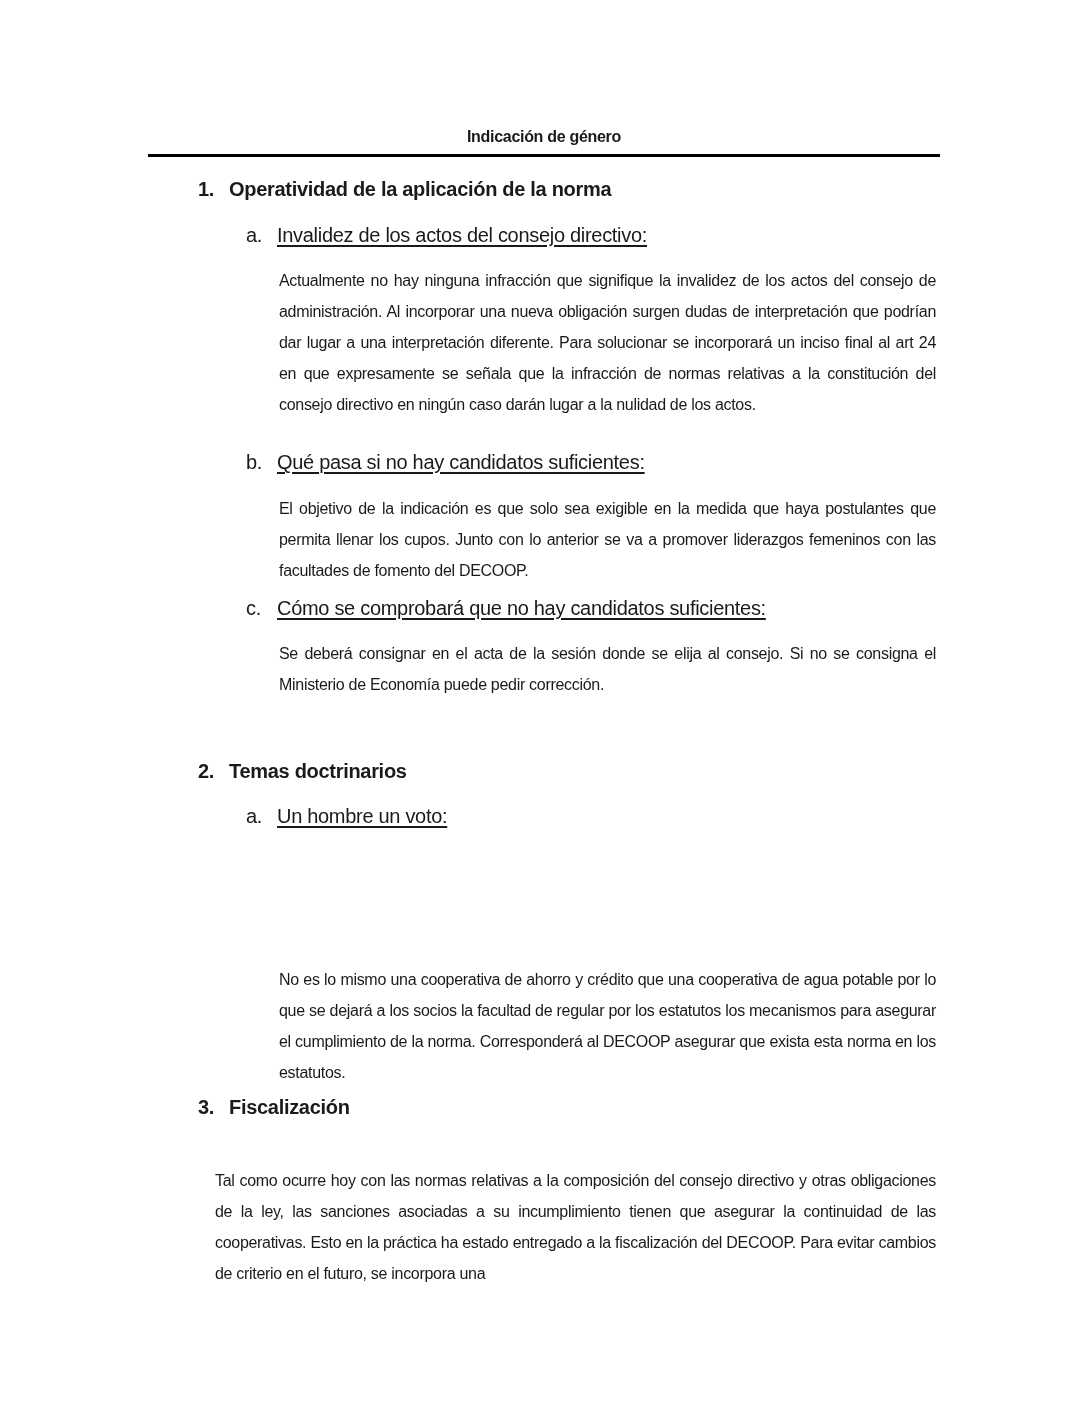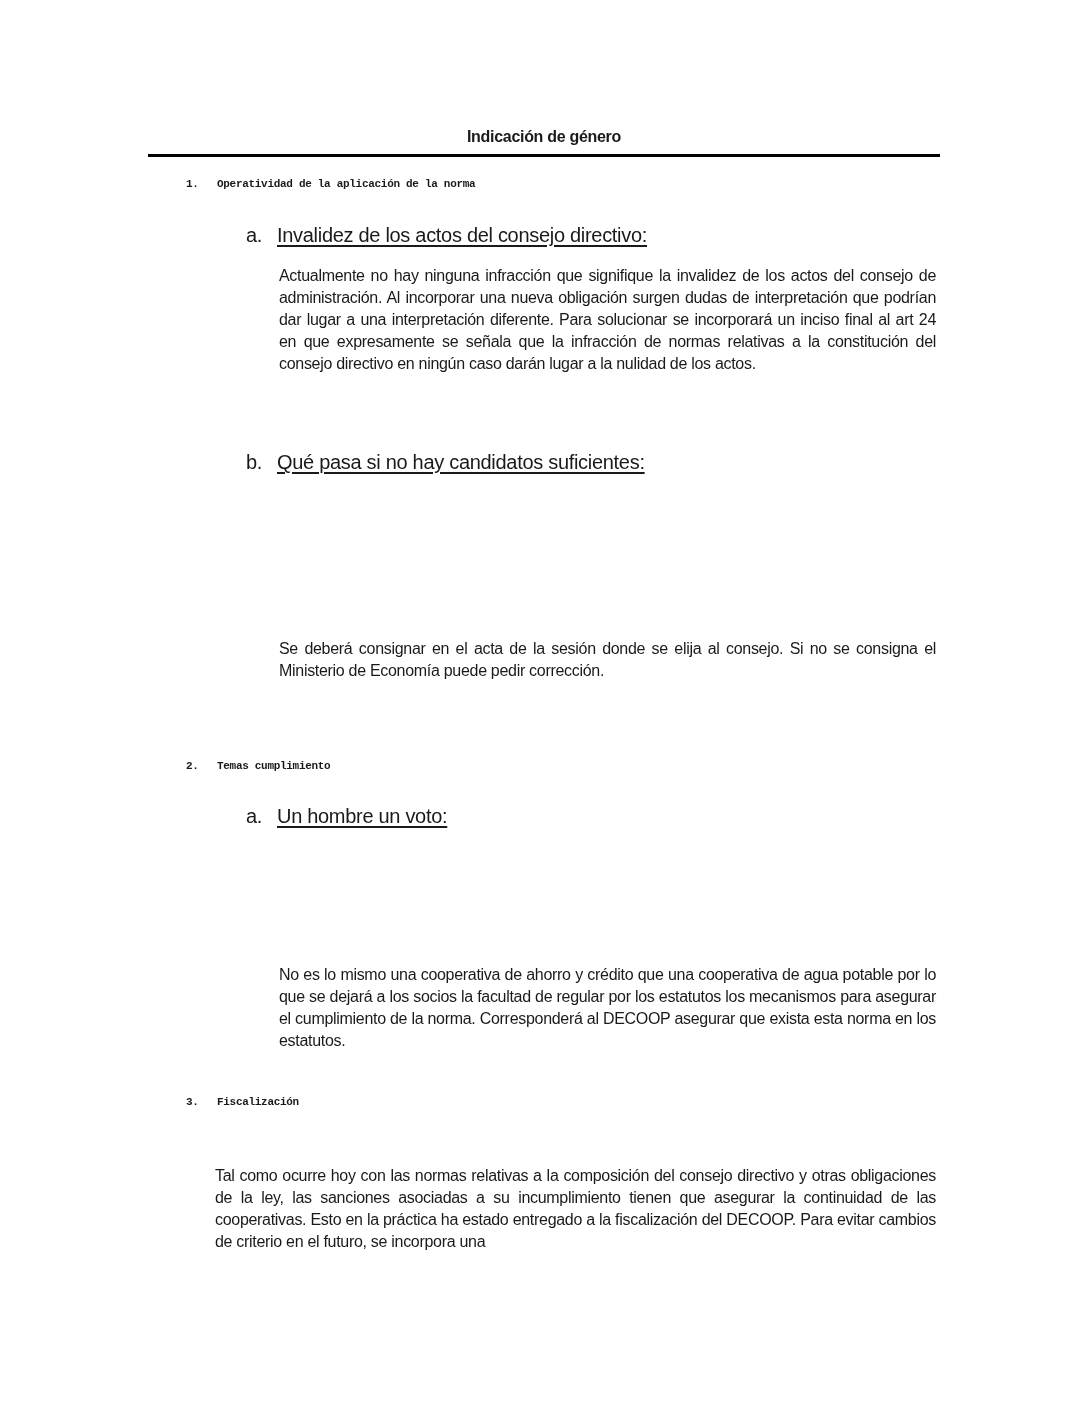--- a/index.html
+++ b/index.html
@@ -2,26 +2,26 @@
 <html><head>
 <meta charset="utf-8">
 <style>
   html, body { margin: 0; padding: 0; background: #ffffff; }
   body { width: 1088px; height: 1408px; position: relative; overflow: hidden;
          font-family: "Liberation Sans", sans-serif; color: #1a1a1a; }
   .page { position: absolute; left: 0; top: 0; width: 1088px; height: 988px; }
   .title { position: absolute; left: 148px; width: 792px; top: 128px; text-align: center;
            font-weight: bold; font-size: 16px; letter-spacing: -0.3px; }
   .rule { position: absolute; left: 148px; width: 792px; top: 154px; height: 3px; background: #000; }
-  .h1 { position: absolute; left: 186px; font-weight: bold; font-size: 11px; letter-spacing: -0.3px; font-family: Liberation Mono, monospace; }
+  .h1 { position: absolute; left: 198px; font-weight: bold; font-size: 20px; letter-spacing: -0.3px; }
   .h1 .num { display: inline-block; width: 31px; }
   .h2 { position: absolute; left: 246px; font-size: 20px; letter-spacing: -0.3px; }
   .h2 .let { display: inline-block; width: 31px; }
   .h2 .txt { text-decoration: underline; text-underline-offset: 3px; }
-  .para { position: absolute; width: 657px; font-size: 16px; line-height: 22px;
+  .para { position: absolute; width: 657px; font-size: 16px; line-height: 31px;
           text-align: justify; letter-spacing: -0.3px; }
   .para.sub { left: 279px; }
   .para.top { left: 215px; width: 721px; }
 </style>
 </head>
 <body>
 
 <div class="page">
   <div class="title">Indicación de género</div>
   <div class="rule"></div>
@@ -31,25 +31,29 @@
   </div>
 
   <div class="h2" style="top:224px;">
     <span class="let">a.</span><span class="txt">Invalidez de los actos del consejo directivo:</span>
   </div>
   <div class="para sub" style="top:265px;">Actualmente no hay ninguna infracción que signifique la invalidez de los actos del consejo de administración. Al incorporar una nueva obligación surgen dudas de interpretación que podrían dar lugar a una interpretación diferente. Para solucionar se incorporará un inciso final al art 24 en que expresamente se señala que la infracción de normas relativas a la constitución del consejo directivo en ningún caso darán lugar a la nulidad de los actos.</div>
 
   <div class="h2" style="top:451px;">
     <span class="let">b.</span><span class="txt">Qué pasa si no hay candidatos suficientes:</span>
   </div>
+  <div class="para sub" style="top:493px;">El objetivo de la indicación es que solo sea exigible en la medida que haya postulantes que permita llenar los cupos. Junto con lo anterior se va a promover liderazgos femeninos con las facultades de fomento del DECOOP.</div>
 
+  <div class="h2" style="top:597px;">
+    <span class="let">c.</span><span class="txt">Cómo se comprobará que no hay candidatos suficientes:</span>
+  </div>
   <div class="para sub" style="top:638px;">Se deberá consignar en el acta de la sesión donde se elija al consejo. Si no se consigna el Ministerio de Economía puede pedir corrección.</div>
 
   <div class="h1" style="top:760px;">
-    <span class="num">2.</span><span>Temas cumplimiento</span>
+    <span class="num">2.</span><span>Temas doctrinarios</span>
   </div>
 
   <div class="h2" style="top:805px;">
     <span class="let">a.</span><span class="txt">Un hombre un voto:</span>
   </div>
 
   <div class="para sub" style="top:964px;">No es lo mismo una cooperativa de ahorro y crédito que una cooperativa de agua potable por lo que se dejará a los socios la facultad de regular por los estatutos los mecanismos para asegurar el cumplimiento de la norma. Corresponderá al DECOOP asegurar que exista esta norma en los estatutos.</div>
 
   <div class="h1" style="top:1096px;">
     <span class="num">3.</span><span>Fiscalización</span>

